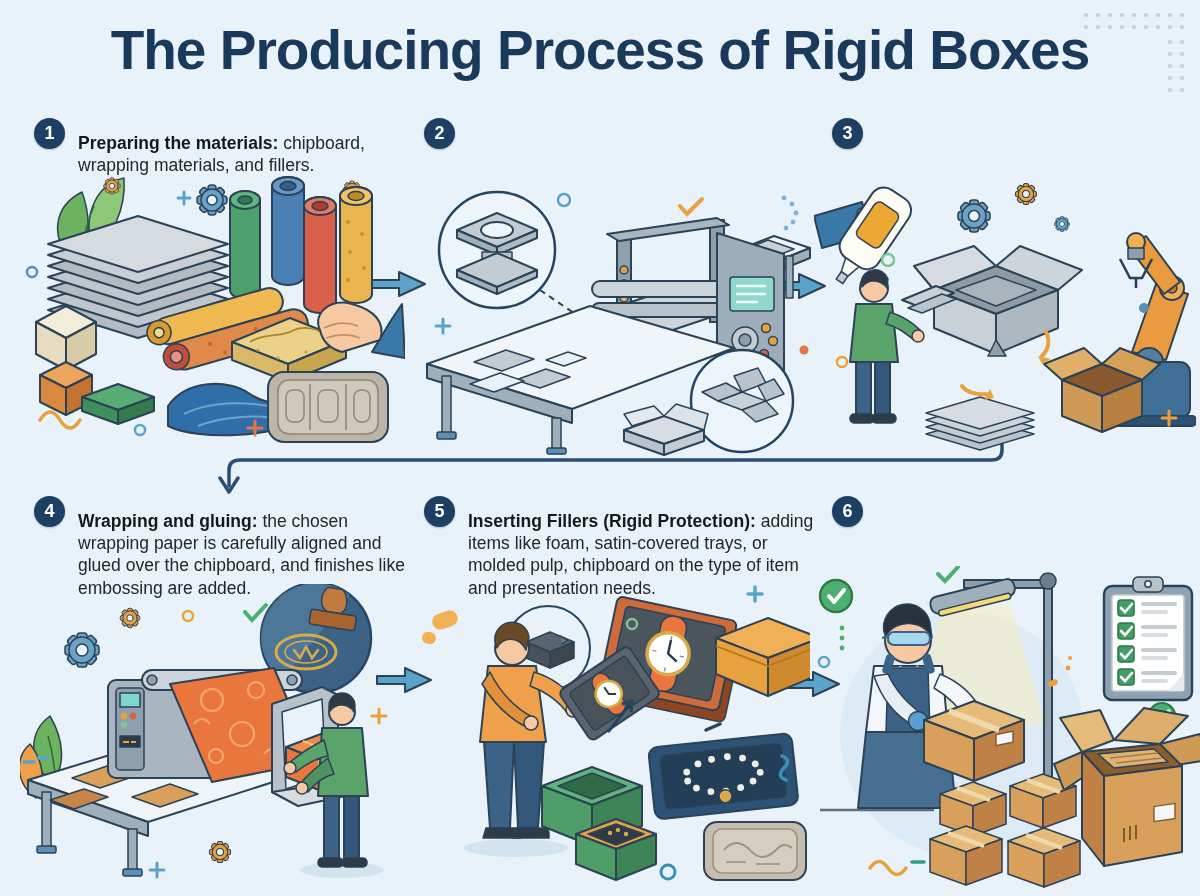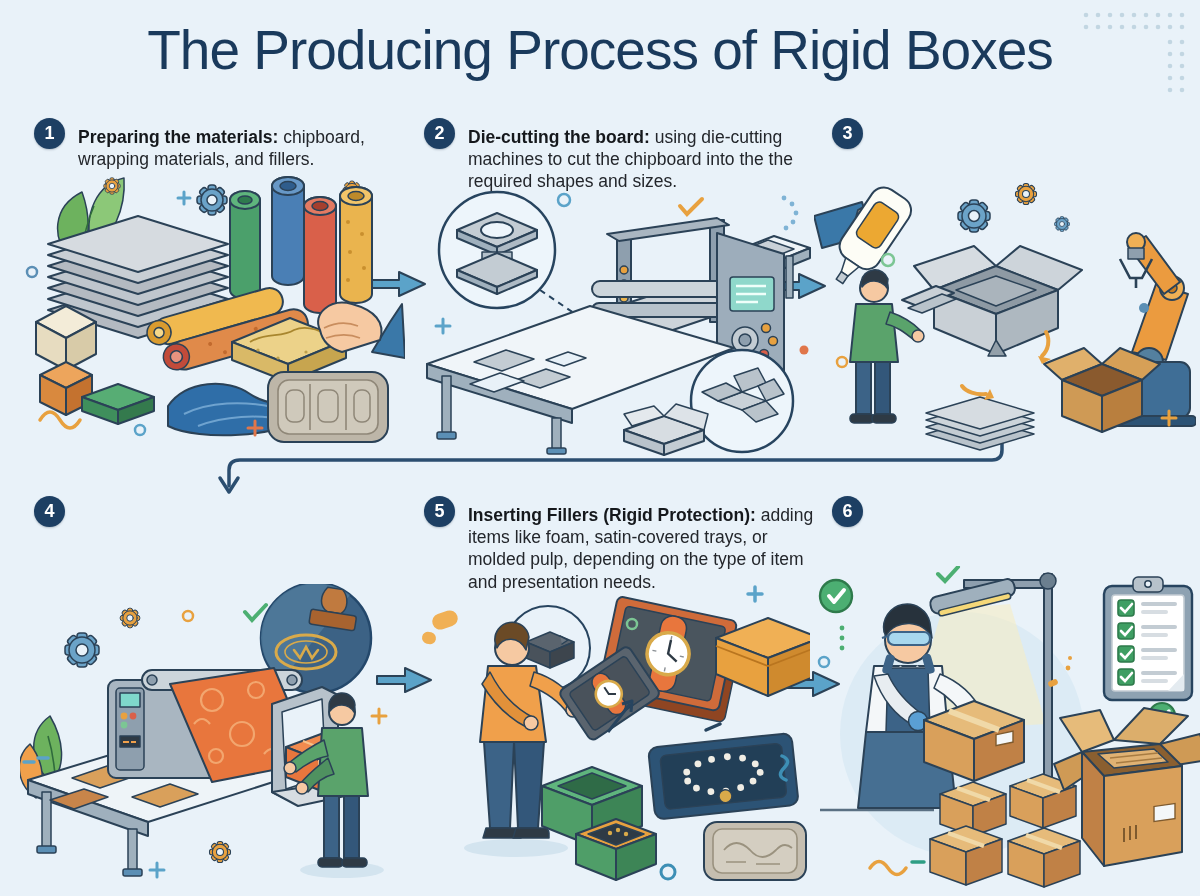--- a/index.html
+++ b/index.html
@@ -3,31 +3,31 @@
 <meta charset="utf-8">
 <style>
   html,body{margin:0;padding:0;}
   body{
     width:1200px;height:896px;position:relative;overflow:hidden;
     background:#e9f2f9;
     font-family:"Liberation Sans","DejaVu Sans",sans-serif;
   }
   .title{
     position:absolute;left:0;top:18px;width:1200px;text-align:center;
-    font-size:55px;font-weight:400;letter-spacing:-1px;color:#1a3a5c;
+    font-size:55px;font-weight:700;letter-spacing:-1px;color:#1a3a5c;
   }
   .step{position:absolute;}
   .step-head{display:flex;align-items:flex-start;}
   .badge{
     flex:0 0 auto;width:31px;height:31px;border-radius:50%;
     background:#1d3f63;color:#ffffff;font-weight:700;font-size:18px;
     display:flex;align-items:center;justify-content:center;margin-right:13px;
     box-shadow:0 1px 2px rgba(20,40,60,.25);
   }
-  .step-text{font-size:17.5px;line-height:1.27;color:#23262b;margin-top:8px;}
+  .step-text{font-size:17.5px;line-height:1.27;color:#23262b;margin-top:14px;}
   .lead{font-weight:700;color:#15181c;}
   .illo{position:absolute;}
   .illo svg{display:block;}
   svg .s{stroke:#2b4257;stroke-width:2;stroke-linejoin:round;stroke-linecap:round;}
   svg .s15{stroke:#2b4257;stroke-width:1.5;stroke-linejoin:round;stroke-linecap:round;}
   .arrow{position:absolute;}
   .connector{position:absolute;left:0;top:0;pointer-events:none;}
   .dots{position:absolute;right:8px;top:8px;}
 </style>
 </head>
@@ -74,45 +74,45 @@
     <div class="step-text" style="width:308px">
       <span class="lead">Preparing the materials:</span>
       <span>chipboard, wrapping materials, and fillers.</span>
     </div>
   </div>
 </div>
 
 <div class="step" style="left:424px;top:118px;width:382px">
   <div class="step-head">
     <div class="badge">2</div>
-    <div class="step-text" style="width:338px">
-      <span class="lead">Die-cutting the board:</span>
-      <span>using die-cutting machines to cut the chipboard into the the required shapes and sizes.</span>
-    </div>
   </div>
 </div>
 
 <div class="step" style="left:832px;top:118px;width:356px">
   <div class="step-head">
     <div class="badge">3</div>
   </div>
 </div>
 
 <div class="step" style="left:34px;top:496px;width:372px">
   <div class="step-head">
     <div class="badge">4</div>
+    <div class="step-text" style="width:328px">
+      <span class="lead">Wrapping and gluing:</span>
+      <span>the chosen wrapping paper is carefully aligned and glued over the chipboard, and finishes like embossing are added.</span>
+    </div>
   </div>
 </div>
 
 <div class="step" style="left:424px;top:496px;width:392px">
   <div class="step-head">
     <div class="badge">5</div>
     <div class="step-text" style="width:348px">
       <span class="lead">Inserting Fillers (Rigid Protection):</span>
-      <span>adding items like foam, satin-covered trays, or molded pulp, depending on the type of item and presentation needs.</span>
+      <span>adding items like foam, satin-covered trays, or molded pulp, chipboard on the type of item and presentation needs.</span>
     </div>
   </div>
 </div>
 
 <div class="step" style="left:832px;top:496px;width:360px">
   <div class="step-head">
     <div class="badge">6</div>
   </div>
 </div>
 

